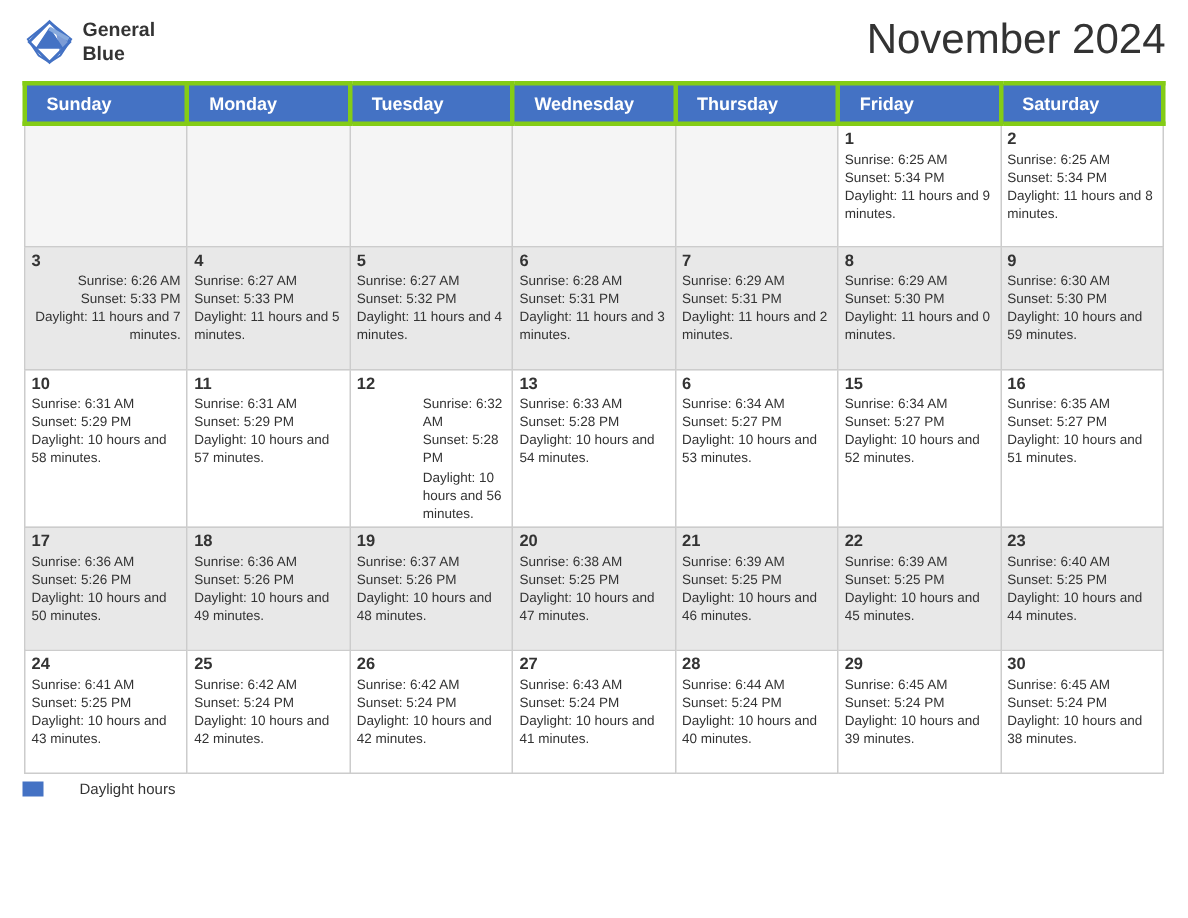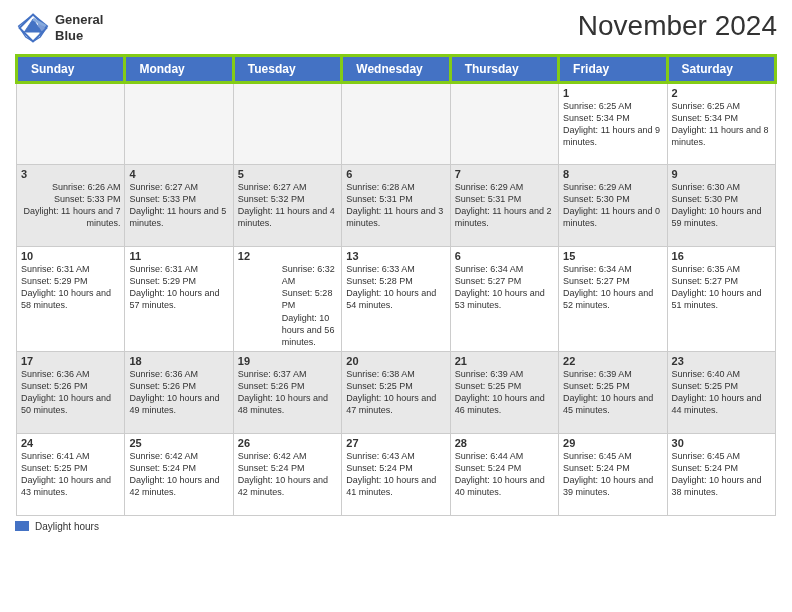--- a/index.html
+++ b/index.html
@@ -93,21 +93,21 @@
       background: #e8e8e8;
     }
     
     .row-odd td { background: #fff; }
     .row-odd td.empty { background: #f5f5f5; }
     .row-even td { background: #e8e8e8; }
 
     .legend {
       display: flex;
       align-items: center;
-      gap: 6px;
+      gap: 24px;
       margin-top: 5px;
       font-size: 10px;
       color: #333;
     }
     .legend-box {
       width: 14px;
       height: 10px;
       background: #4472c4;
       display: inline-block;
     }

